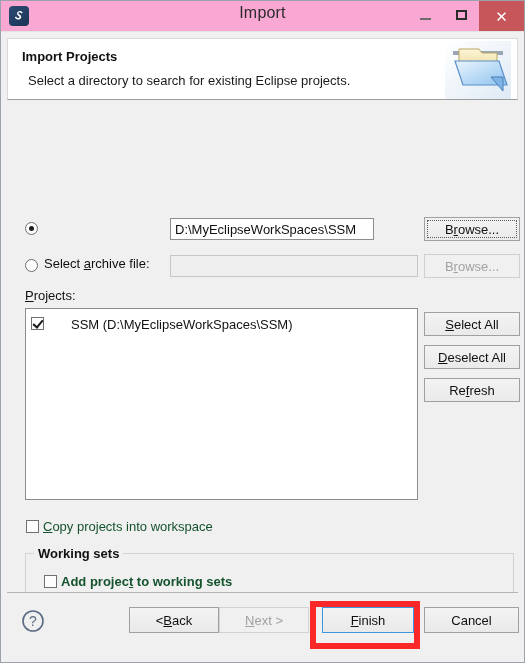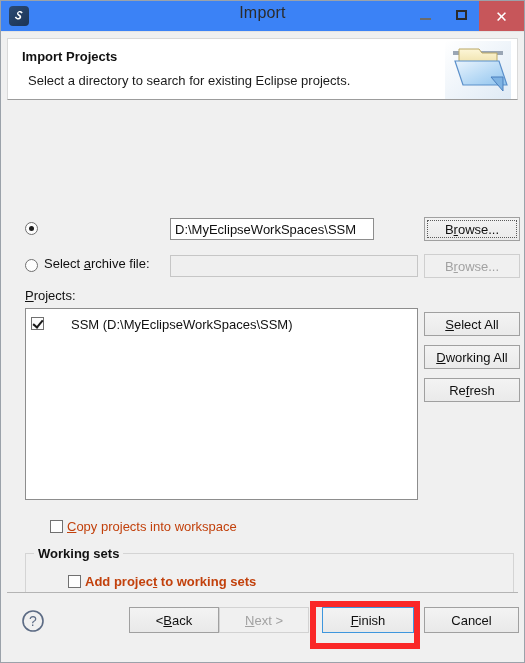--- a/index.html
+++ b/index.html
@@ -19,21 +19,21 @@
     box-sizing: border-box;
     background: #f0f0f0;
     border: 1px solid #9ba2aa;
     overflow: hidden;
   }
 
   
   .titlebar {
     position: relative;
     height: 30px;
-    background: #3b82f6;
+    background: #f9a8d4;
     border-bottom: 1px solid #e3e3e3;
   }
   .app-icon {
     position: absolute;
     left: 8px;
     top: 5px;
     width: 20px;
     height: 20px;
     border-radius: 4px;
     background: linear-gradient(145deg, #2c4a72 0%, #1b3456 100%);
@@ -253,22 +253,21 @@
     border-width: 0 2px 2px 0;
     transform: rotate(40deg);
   }
   .list-item .cbox { position: absolute; left: 5px; top: 3px; }
 
   .checkrow {
     position: absolute;
     display: flex;
     align-items: center;
     font-size: 13px;
-    color: #c2410c;
-    margin-left: 24px;
+    color: #14532d;
   }
   .checkrow .cbox { margin-right: 4px; }
 
   
   .groupbox {
     position: absolute;
     box-sizing: border-box;
     border: 1px solid #d4d4d4;
     font-weight: bold;
   }
@@ -447,21 +446,21 @@
         <span>SSM (D:\MyEclipseWorkSpaces\SSM)</span>
       </div>
     </div>
 
     <div class="btn" style="left:417px; top:212px; width:96px; height:24px;">
       <u class="acc">S</u>
         <span>elect All</span>
     </div>
     <div class="btn" style="left:417px; top:245px; width:96px; height:24px;">
       <u class="acc">D</u>
-        <span>working All</span>
+        <span>eselect All</span>
     </div>
     <div class="btn" style="left:417px; top:278px; width:96px; height:24px;">
       <span>Re</span>
         <u class="acc">f</u>
         <span>resh</span>
     </div>
 
     <div class="checkrow" style="left:19px; top:419px;">
       <span class="cbox"></span>
       <span><u class="acc">C</u><span>opy projects into workspace</span></span>

